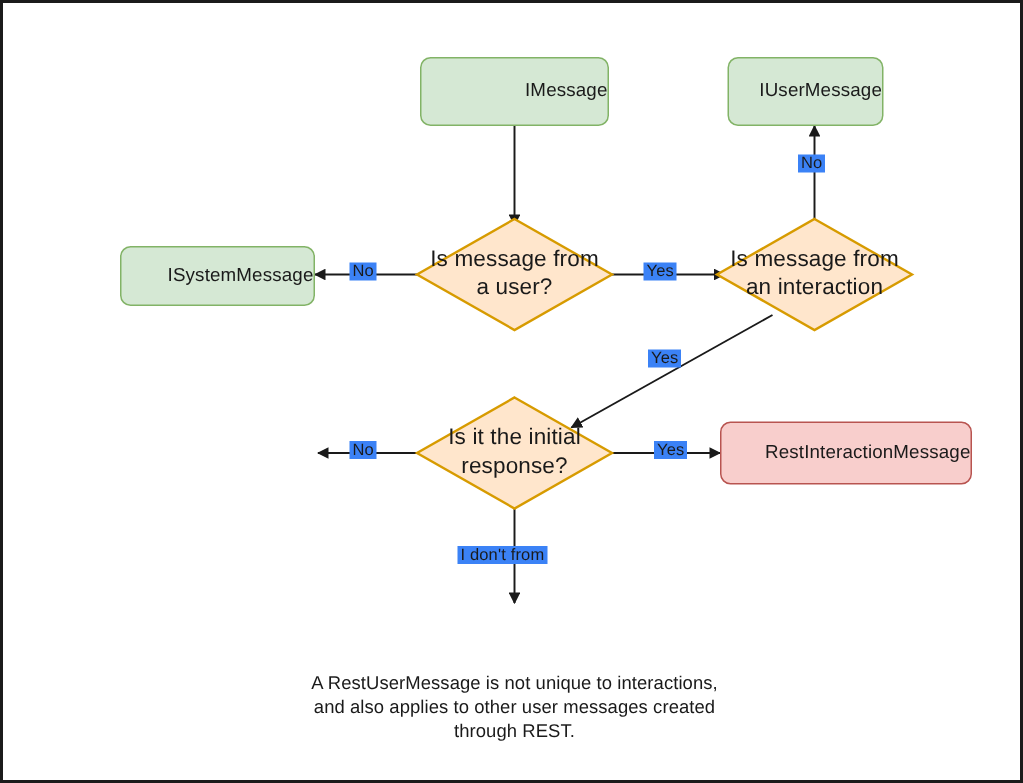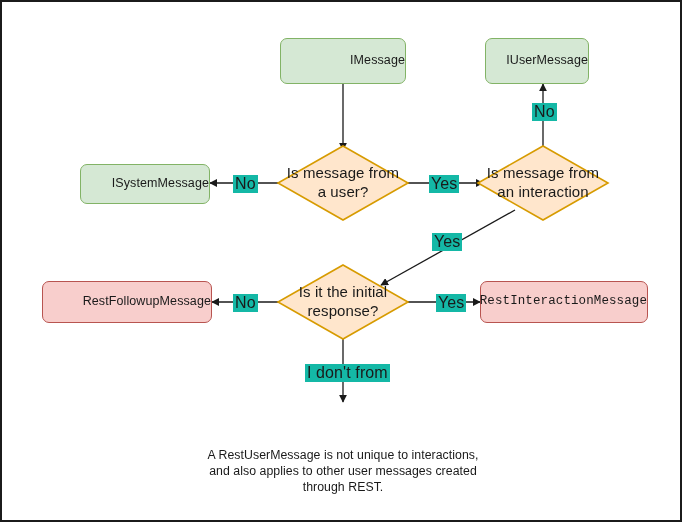--- a/index.html
+++ b/index.html
@@ -70,23 +70,23 @@
     justify-content: center;
     text-align: center;
     font-size: 15px;
     line-height: 1.25;
     color: #1a1a1a;
     white-space: pre-line;
     letter-spacing: .1px;
   }
   .edge-label {
     position: absolute;
-    font-size: 16px;
+    font-size: 11px;
     color: #1a1a1a;
-    background: #14b8a6;
+    background: #3b82f6;
     padding: 0 2px;
     white-space: nowrap;
     letter-spacing: .1px;
   }
   .note {
     position: absolute;
     font-size: 12.3px;
     line-height: 1.32;
     color: #1a1a1a;
     text-align: center;
@@ -136,25 +136,22 @@
   </div>
 
   <div class="node green" style="left:483px; top:36px; width:104px; height:46px;">
     <span>IUserMessage</span>
   </div>
 
   <div class="node green" style="left:78px; top:162px; width:130px; height:40px;">
     <span>ISystemMessage</span>
   </div>
 
-  <div class="node pink" style="left:40px; top:279px; width:170px; height:42px;">
-    <span>RestFollowupMessage</span>
-  </div>
 
-  <div class="node pink" style="left:478px; top:279px; width:168px; height:42px;font-family:Liberation Mono, monospace;">
+  <div class="node pink" style="left:478px; top:279px; width:168px; height:42px;">
     <span>RestInteractionMessage</span>
   </div>
 
 
   <div class="diamond-wrap" style="left:275px; top:143px; width:132px; height:76px;">
     <svg width="132" height="76">
       <polygon points="66,1 131,38 66,75 1,38" fill="#ffe6cc" stroke="#d79b00" stroke-width="1.6"></polygon>
     </svg>
     <div class="diamond-label">Is message from
 a user?</div>

